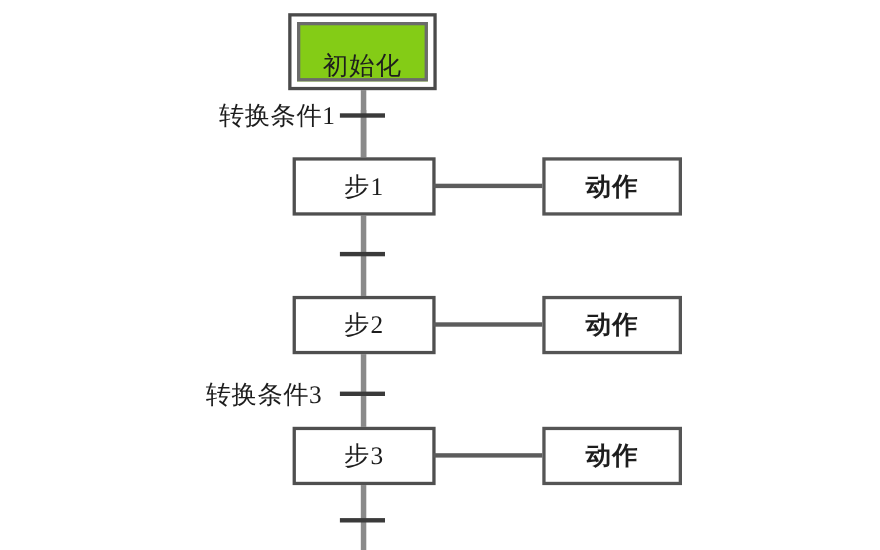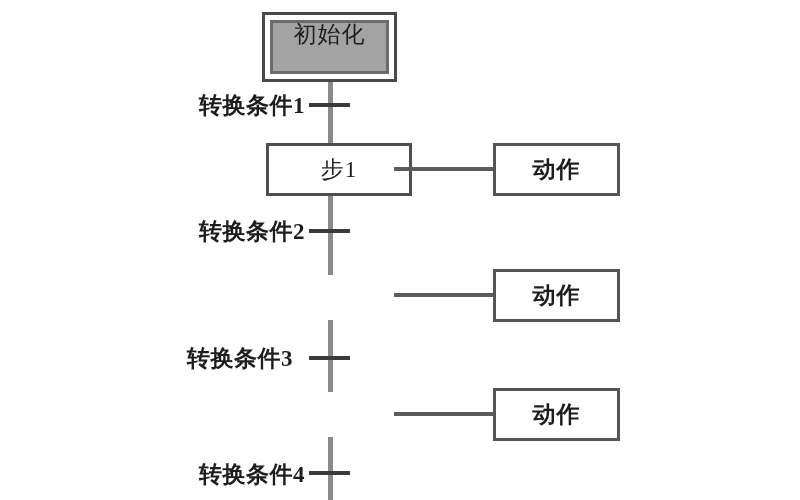--- a/index.html
+++ b/index.html
@@ -31,21 +31,21 @@
   .transition-bar {
     position: absolute;
     height: 4px;
     background: #3a3a3a;
   }
 
   
   .cond-label {
     position: absolute;
     font-size: 23px;
-    font-weight: bold;
+    font-weight: normal;
     color: #1d1d1d;
     letter-spacing: 0.5px;
     white-space: nowrap;
     text-align: right;
     line-height: 1;
   }
 
   
   .box {
     position: absolute;
@@ -68,23 +68,23 @@
   .box-initial {
     border: 3px solid #4a4a4a;
     padding: 5px;
     background: #ffffff;
   }
   .box-initial .inner-frame {
     box-sizing: border-box;
     width: 100%;
     height: 100%;
     border: 3px solid #6b6b6b;
-    background: #a3a3a3;
+    background: #84cc16;
     display: flex;
-    align-items: flex-start;
+    align-items: flex-end;
     justify-content: center;
   }
 
   
   .box-step {
     border: 3px solid #4f4f4f;
   }
 
   
   .box-action {
@@ -112,40 +112,44 @@
 
   <div class="box box-initial" style="left:262px; top:12px; width:135px; height:70px;">
     <div class="inner-frame">
       <span class="box-label">初始化</span>
     </div>
   </div>
 
   <div class="cond-label" style="left:105px; top:94px; width:200px;">转换条件1</div>
   <div class="transition-bar" style="left:309px; top:103px; width:41px;"></div>
 
-  <div class="box box-step" style="left:266px; top:143px; width:146px; height:53px;text-align:center;">
+  <div class="box box-step" style="left:266px; top:143px; width:130px; height:53px;text-align:center;">
     <span class="box-label">步1</span>
   </div>
   <div class="link-h" style="left:394px; top:167px; width:101px;"></div>
   <div class="box box-action" style="left:493px; top:143px; width:127px; height:53px;">
     <span class="box-label">动作</span>
   </div>
 
-  <div class="cond-label" style="left:105px; top:220px; width:200px;">转换条件2</div>
   <div class="transition-bar" style="left:309px; top:229px; width:41px;"></div>
 
+  <div class="box box-step" style="left:266px; top:269px; width:130px; height:53px;">
+    <span class="box-label">步2</span>
+  </div>
   <div class="link-h" style="left:394px; top:293px; width:101px;"></div>
   <div class="box box-action" style="left:493px; top:269px; width:127px; height:53px;">
     <span class="box-label">动作</span>
   </div>
 
   <div class="cond-label" style="left:93px; top:347px; width:200px;">转换条件3</div>
   <div class="transition-bar" style="left:309px; top:356px; width:41px;"></div>
 
+  <div class="box box-step" style="left:266px; top:388px; width:130px; height:53px;">
+    <span class="box-label">步3</span>
+  </div>
   <div class="link-h" style="left:394px; top:412px; width:101px;"></div>
   <div class="box box-action" style="left:493px; top:388px; width:127px; height:53px;">
     <span class="box-label">动作</span>
   </div>
 
-  <div class="cond-label" style="left:105px; top:463px; width:200px;">转换条件4</div>
   <div class="transition-bar" style="left:309px; top:471px; width:41px;"></div>
 
 </div>
 
 </body></html>

